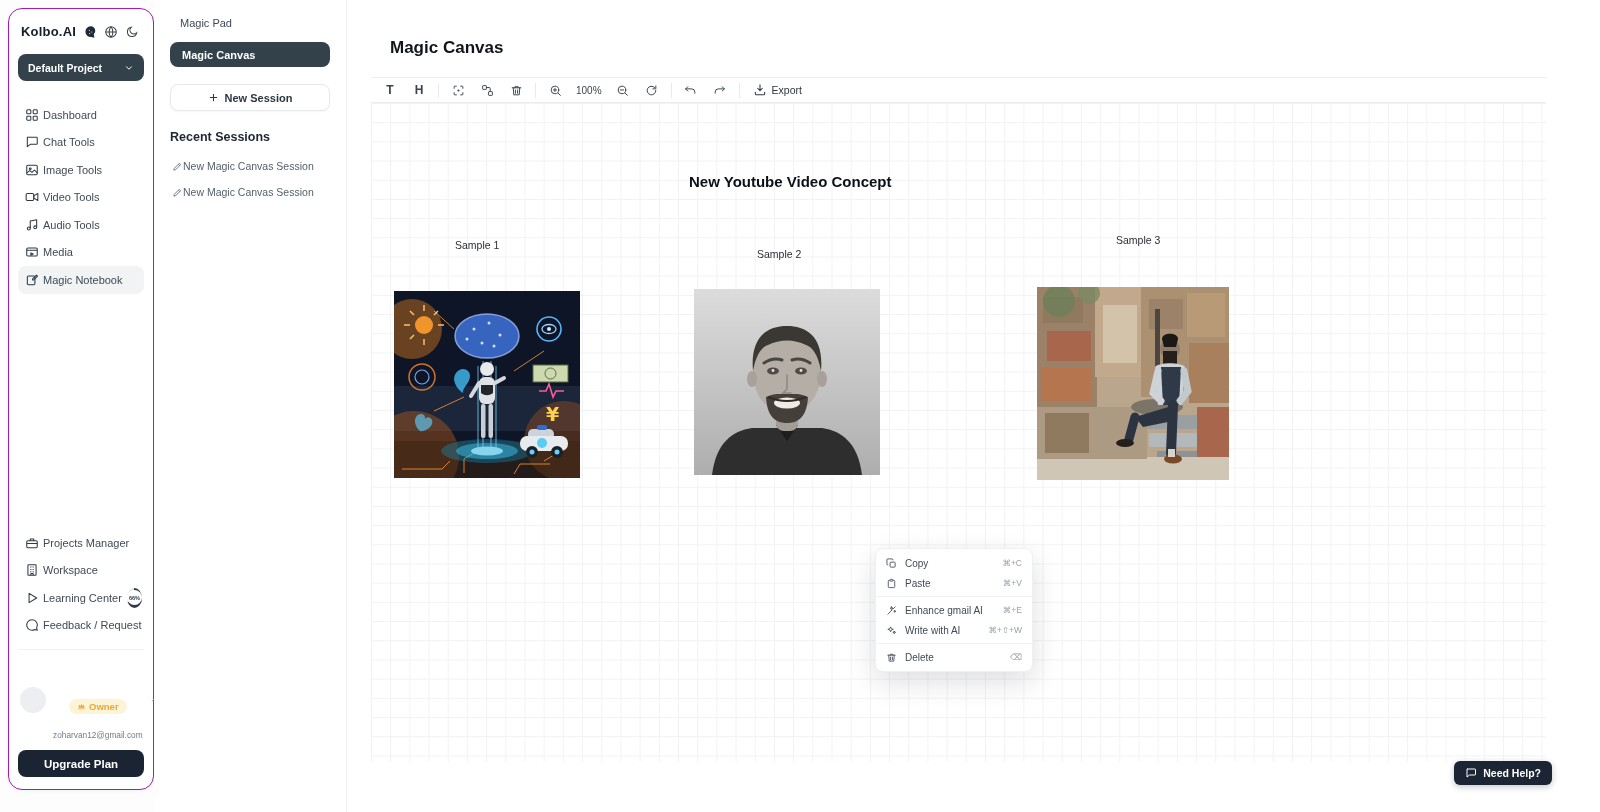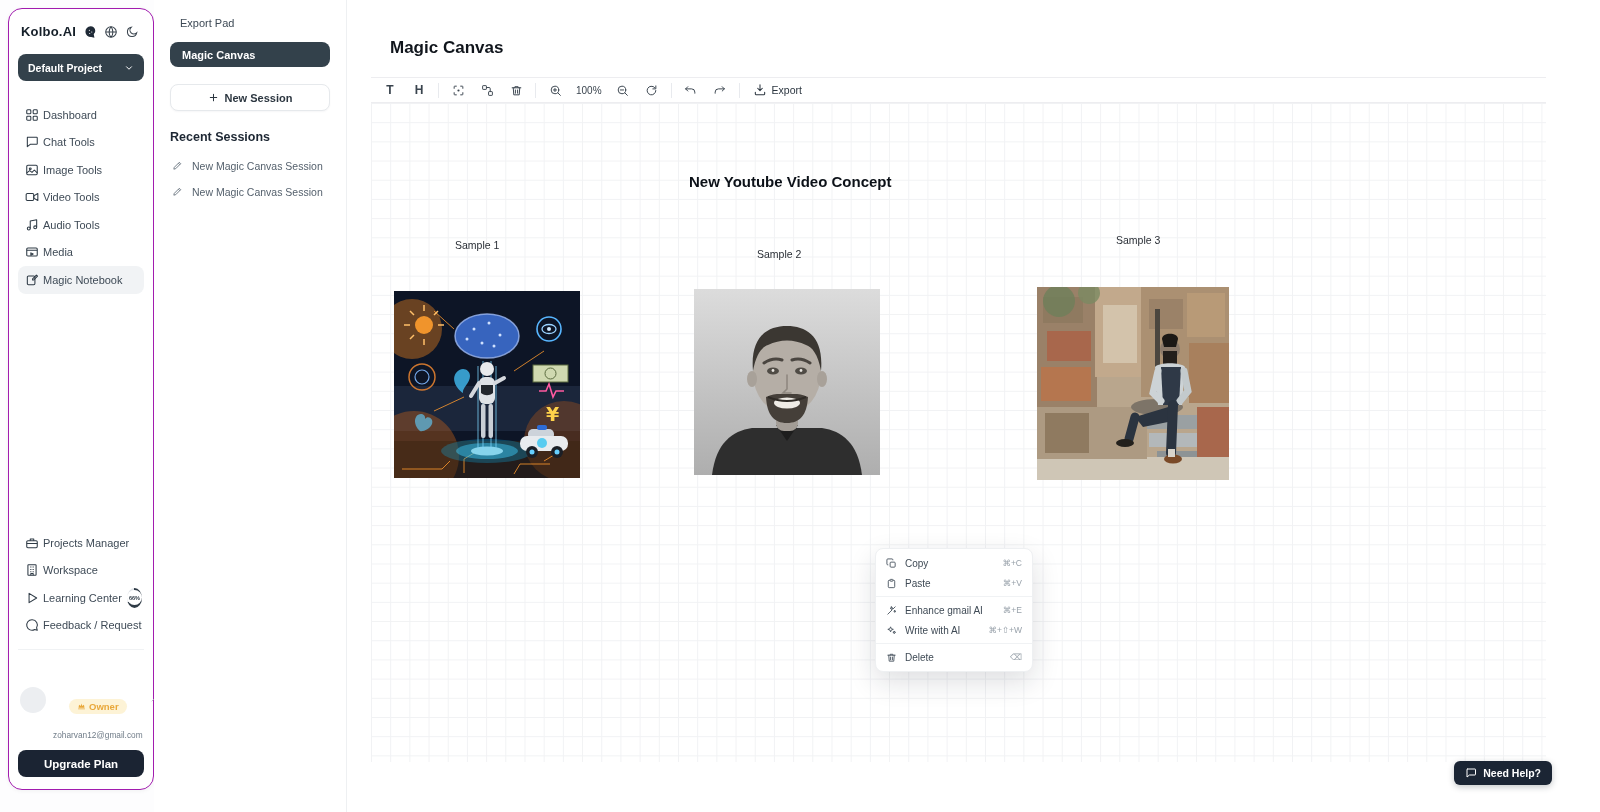--- a/index.html
+++ b/index.html
@@ -48,21 +48,21 @@
     border-right: 1px solid #eef0f2; padding: 15px 16px; background: #fff; }
   .tab-pad { font-size: 11px; color: #3e4a56; padding: 2px 10px 13px; cursor: pointer; }
   .tab-canvas { background: #33414b; color: #fff; border-radius: 8px; height: 25px;
     display: flex; align-items: center; padding: 0 12px; font-size: 11px; font-weight: bold;
     cursor: pointer; }
   .new-session { margin-top: 17px; border: 1px solid #e6e9ec; border-radius: 8px; height: 27px;
     display: flex; gap: 6px; align-items: center; justify-content: center; font-size: 11px;
     font-weight: 600; color: #2c3640; background: #fff; cursor: pointer;
     box-shadow: 0 1px 2px rgba(20,30,40,.04); }
   .recent-heading { font-size: 12.5px; font-weight: bold; color: #1d2733; margin: 19px 0 9px; }
-  .session-item { display: flex; gap: 9px; font-size: 10.5px;
+  .session-item { display: flex; align-items: center; font-size: 10.5px;
     color: #55616d; padding: 7px 2px; cursor: pointer; }
   .session-item .ic { width: 11px; height: 11px; color: #5a6672; }
 
   
   .main { position: absolute; left: 347px; top: 0; right: 0; height: 812px; background: #fff; }
   .page-title { position: absolute; left: 43px; top: 38px; font-size: 17px; font-weight: bold;
     color: #10151c; }
   .toolbar { position: absolute; left: 24px; top: 77px; width: 1175px; height: 26px;
     border-top: 1px solid #ededf0; border-bottom: 1px solid #ededf0;
     display: flex; align-items: center; gap: 9px; padding: 0 9px; color: #3a444e; }
@@ -263,21 +263,21 @@
         </svg>
       </span>
   </div>
 
   <div class="upgrade-btn">
     <span>Upgrade Plan</span>
   </div>
 </aside>
 
 <div class="sessions-panel">
-  <div class="tab-pad">Export Pad</div>
+  <div class="tab-pad">Magic Pad</div>
   <div class="tab-canvas">
     <span>Magic Canvas</span>
   </div>
   <div class="new-session">
     <span>
         <svg width="11" height="11" viewBox="0 0 24 24" fill="none" stroke="currentColor" stroke-width="2.2" stroke-linecap="round">
           <path d="M12 5v14M5 12h14"></path>
         </svg>
       </span>
     <span>New Session</span>

